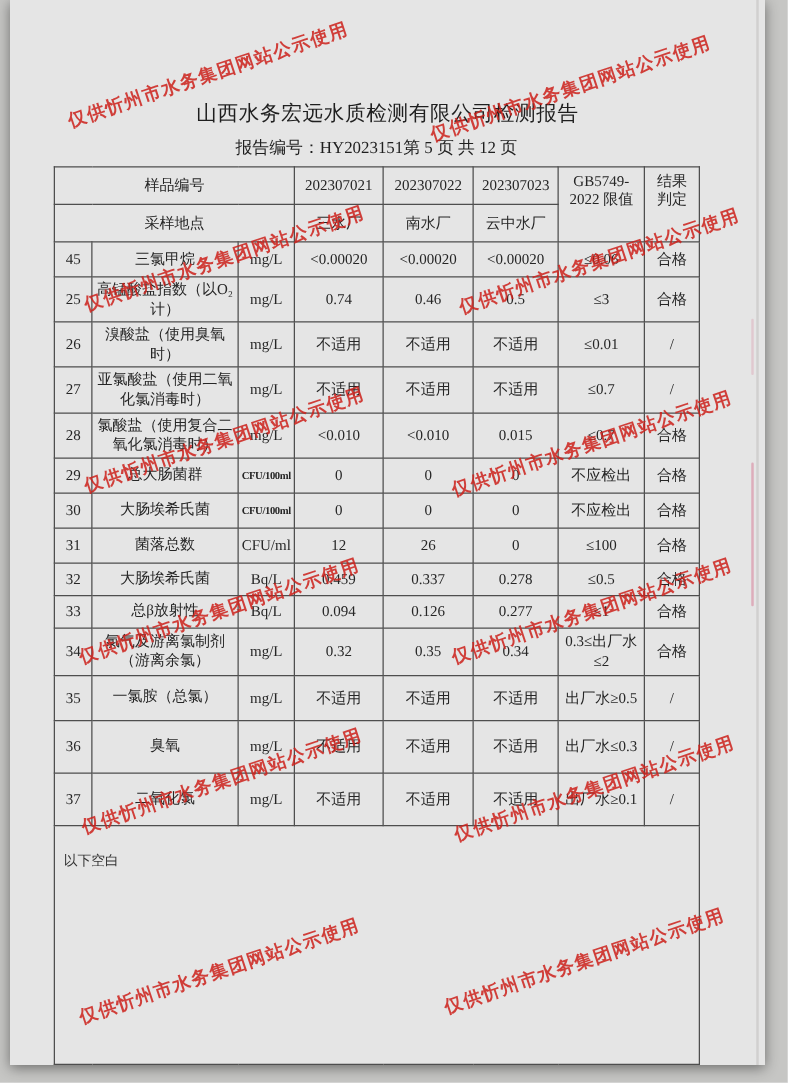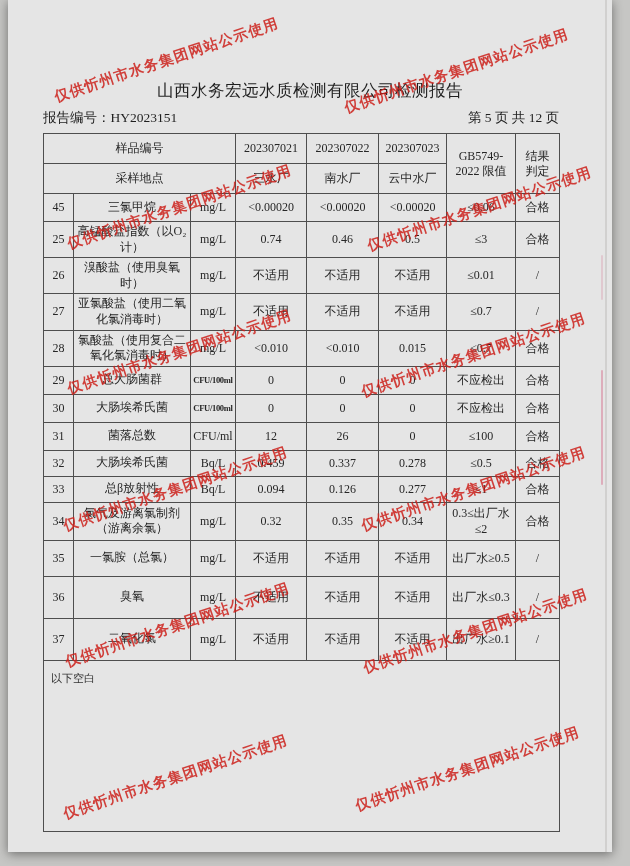--- a/index.html
+++ b/index.html
@@ -17,41 +17,41 @@
   .paper-edge{
     position:absolute;left:597px;top:0;height:100%;width:2px;
     background:rgba(120,115,110,.18);
   }
   .title{
     position:absolute;top:80px;left:0;right:0;
     text-align:center;font-size:16.5px;color:#1f1f1f;letter-spacing:.5px;
   }
   .meta{
     position:absolute;top:109px;left:35px;width:516px;
-    display:flex;justify-content:space-between;
+    display:flex;justify-content:center;
     font-size:13.5px;color:#1f1f1f;
   }
   table.report{
     position:absolute;left:35px;top:133px;width:516px;
     border-collapse:collapse;table-layout:fixed;
   }
   table.report th, table.report td{
     border:1px solid #4e4e4e;
     font-size:12px;font-weight:normal;color:#262626;
     text-align:center;vertical-align:middle;
     padding:2px 2px;overflow:hidden;
   }
   thead tr{height:30px;}
-  .two-line{line-height:1.2;display:flex;flex-direction:column;justify-content:center;height:52px;}
+  .two-line{line-height:1.2;display:flex;flex-direction:column;justify-content:flex-start;height:52px;}
   td.name{text-align:left;padding-left:5px;line-height:1.3;font-family:Liberation Serif, serif;}
   td.unit{font-size:11px;}
   td.unit.tiny{font-size:8.5px;letter-spacing:-0.3px;font-weight:bold;}
   tr.blank-row-tr td{
     height:150px;vertical-align:top;text-align:left;
-    font-size:11px;color:#333;padding:10px 7px;
+    font-size:11px;color:#333;padding:20px 7px;
   }
   .wm{
     position:absolute;
     transform:rotate(-18.5deg);transform-origin:0 50%;
     font-size:14.5px;font-weight:600;
     color:rgba(205,33,27,.85);
     letter-spacing:1.2px;white-space:nowrap;
     pointer-events:none;
   }
   .edge-marks{position:absolute;left:590px;top:255px;width:8px;height:230px;pointer-events:none;}

